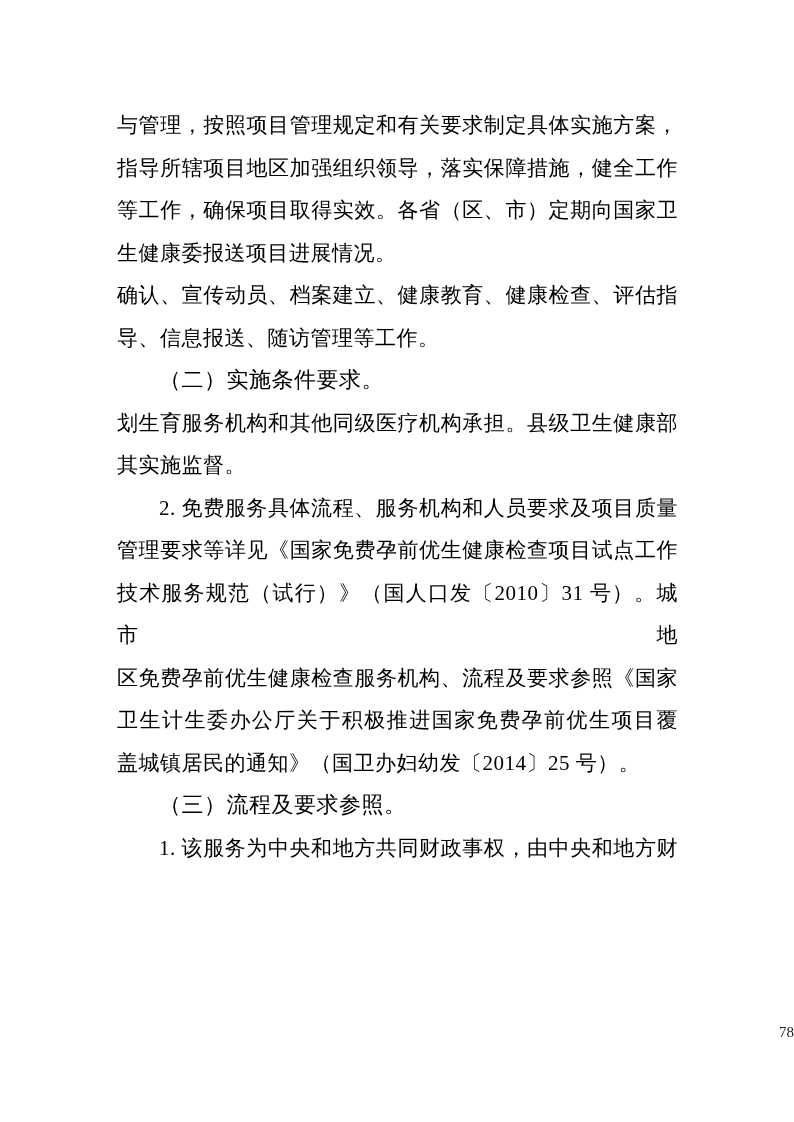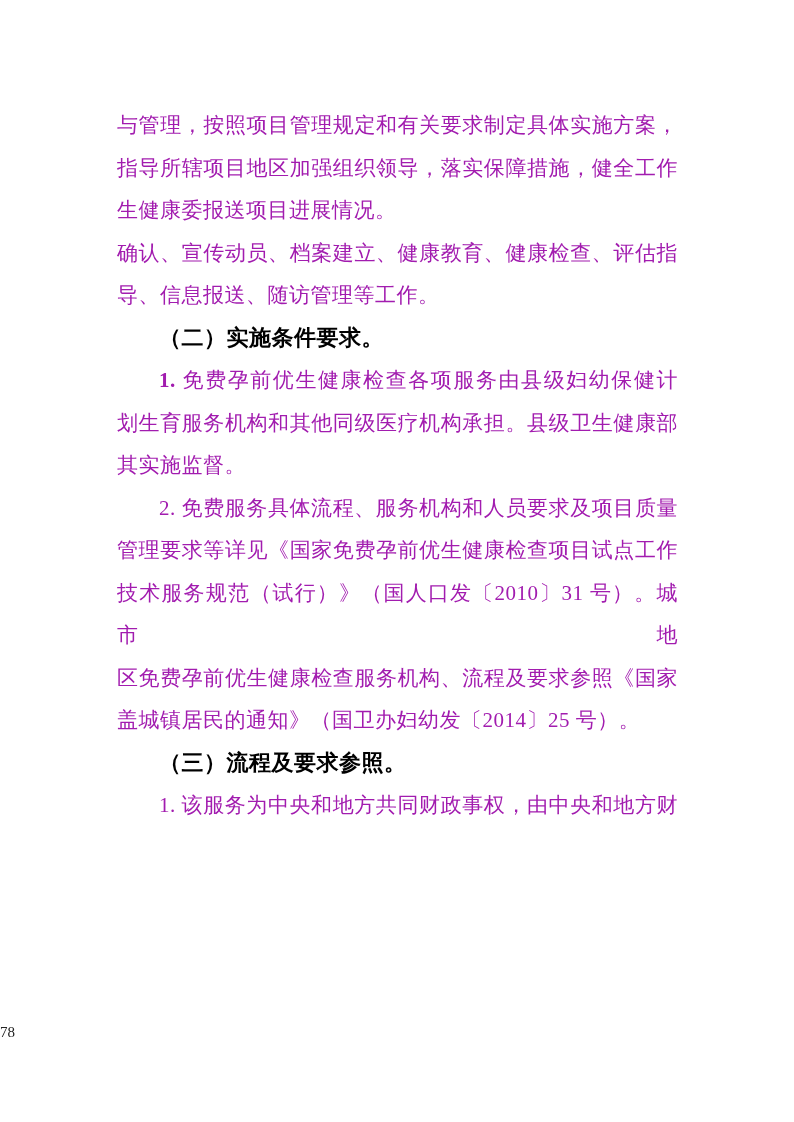--- a/index.html
+++ b/index.html
@@ -17,67 +17,68 @@
   }
   .content {
     position: absolute;
     left: 117px;
     top: 104px;
     width: 561px;
   }
   .line {
     font-size: 21px;
     line-height: 42.5px;
-    color: #a21caf;
+    color: #000000;
     letter-spacing: 0.5px;
   }
   .line.justify {
     text-align: justify;
     text-align-last: justify;
     text-justify: inter-character;
   }
   .line.indent {
     text-indent: 42px;
   }
   .line.heading {
-    font-weight: bold;
+    font-weight: normal;
     font-size: 22px;
     color: #000000;
     text-align: left;
   }
   .prefix-bold {
     font-weight: bold;
   }
   .page-number {
     position: absolute;
     top: 1022px;
     left: 0;
     width: 100%;
-    text-align: left;
+    text-align: right;
     font-size: 15px;
     color: #222222;
     line-height: 20px;
   }
 </style>
 </head>
 <body>
 
 <div class="page">
   <div class="content" id="lines-container">
       <div class="line justify">与管理，按照项目管理规定和有关要求制定具体实施方案，</div>
       <div class="line justify">指导所辖项目地区加强组织领导，落实保障措施，健全工作</div>
+      <div class="line justify">等工作，确保项目取得实效。各省（区、市）定期向国家卫</div>
       <div class="line">生健康委报送项目进展情况。</div>
       <div class="line justify">确认、宣传动员、档案建立、健康教育、健康检查、评估指</div>
       <div class="line">导、信息报送、随访管理等工作。</div>
       <div class="line heading indent">（二）实施条件要求。</div>
-      <div class="line indent justify"><span class="prefix-bold">1.</span><span> 免费孕前优生健康检查各项服务由县级妇幼保健计</span></div>
       <div class="line justify">划生育服务机构和其他同级医疗机构承担。县级卫生健康部</div>
       <div class="line">其实施监督。</div>
       <div class="line indent justify">2. 免费服务具体流程、服务机构和人员要求及项目质量</div>
       <div class="line justify">管理要求等详见《国家免费孕前优生健康检查项目试点工作</div>
       <div class="line justify">技术服务规范（试行）》（国人口发〔2010〕31 号）。城市地</div>
       <div class="line justify">区免费孕前优生健康检查服务机构、流程及要求参照《国家</div>
+      <div class="line justify">卫生计生委办公厅关于积极推进国家免费孕前优生项目覆</div>
       <div class="line">盖城镇居民的通知》（国卫办妇幼发〔2014〕25 号）。</div>
       <div class="line heading indent">（三）流程及要求参照。</div>
       <div class="line indent justify">1. 该服务为中央和地方共同财政事权，由中央和地方财</div>
     </div>
   <div class="page-number">78</div>
 </div>
 
 </body></html>

